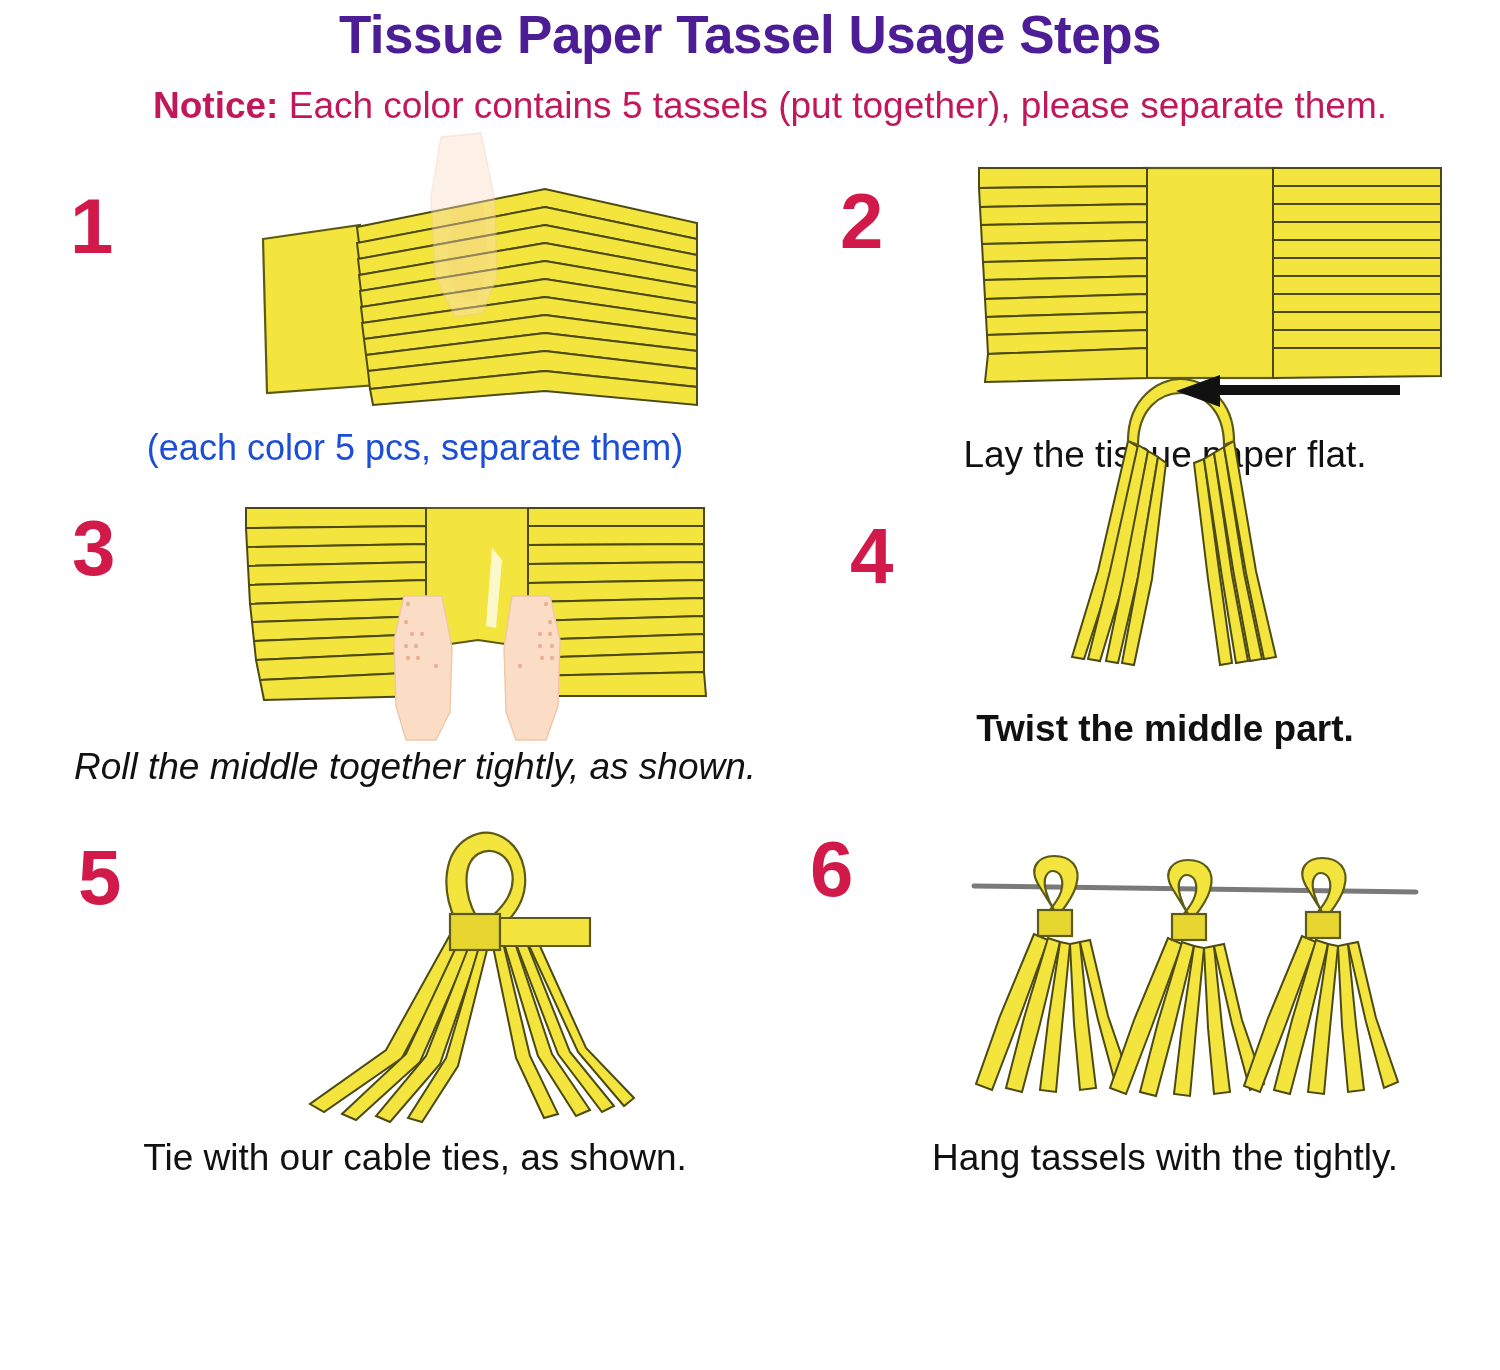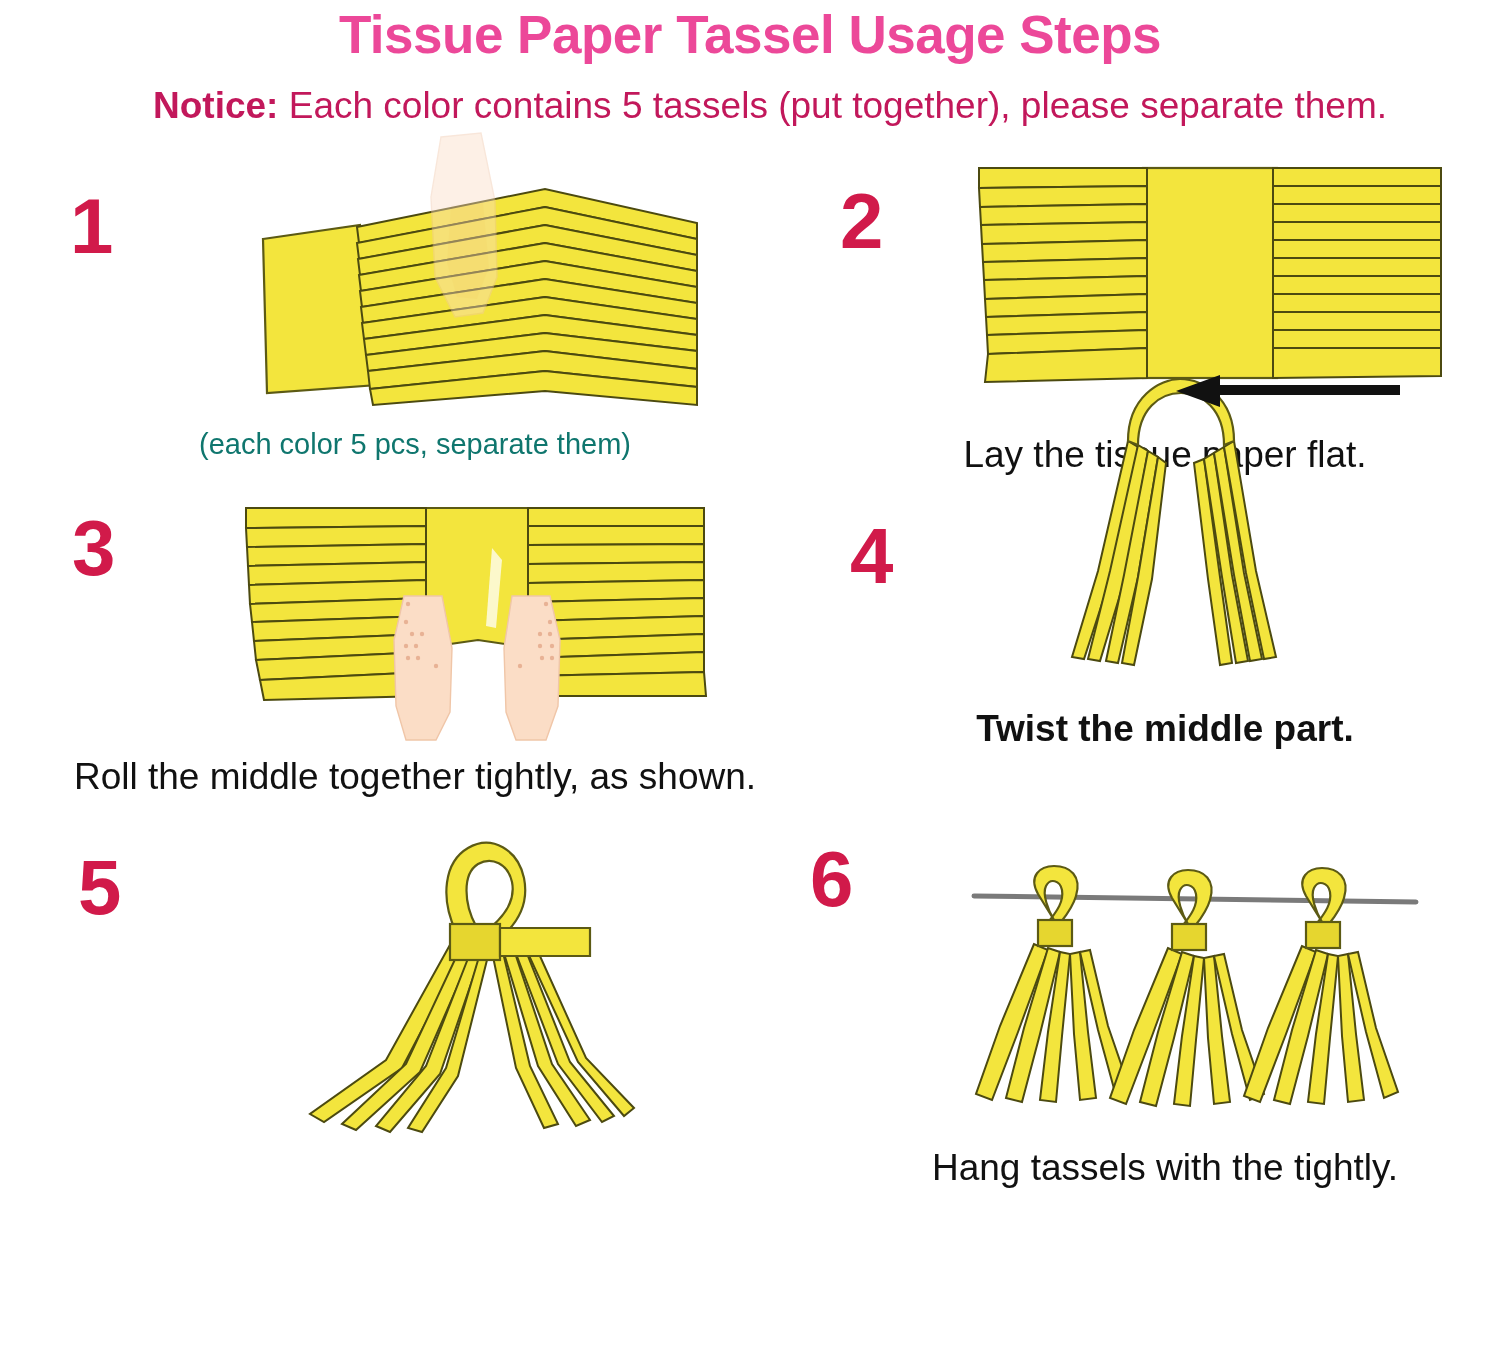--- a/index.html
+++ b/index.html
@@ -15,21 +15,21 @@
     color: #1a1a1a;
     overflow: hidden;
     position: relative;
   }
 
   
   .page-title {
     text-align: center;
     font-size: 53px;
     font-weight: bold;
-    color: #ec4899;
+    color: #4c1d95;
     letter-spacing: -0.5px;
     margin: 6px 0 0 0;
     line-height: 1.1;
     white-space: nowrap;
   }
   .notice-line {
     text-align: center;
     font-size: 37px;
     color: #c2185b;
     margin: 22px 0 0 0;
@@ -73,22 +73,22 @@
   }
 
   .caption {
     text-align: center;
     font-size: 37px;
     color: #111111;
     line-height: 1.18;
     white-space: nowrap;
   }
   .caption.sub {
-    color: #0f766e;
-    font-size: 29px;
+    color: #1d4ed8;
+    font-size: 36px;
   }
   .caption-left-1 { margin-top: 6px; }
 
   
   svg { display: block; overflow: visible; }
   .pap    { fill: #f3e53d; stroke: #5c5a14; stroke-width: 2.2; }
   .pap-dk { fill: #e6d62f; stroke: #5c5a14; stroke-width: 2.2; }
   .strip  { fill: #f3e53d; stroke: #4c4a10; stroke-width: 2; }
   .hand   { fill: #fbddc6; stroke: #f0c6a8; stroke-width: 1.4; }
   .handdk { fill: #f5cbae; }
@@ -241,21 +241,21 @@
             <circle class="nail" cx="310" cy="134" r="2.2"></circle>
             <circle class="nail" cx="300" cy="146" r="2.2"></circle>
             <circle class="nail" cx="312" cy="146" r="2.2"></circle>
             <circle class="nail" cx="302" cy="158" r="2.2"></circle>
             <circle class="nail" cx="312" cy="158" r="2.2"></circle>
             <circle class="nail" cx="280" cy="166" r="2.2"></circle>
           </g>
         </svg>
       </div>
 
-      <div class="caption" style="margin-top:10px;">Roll the middle together tightly, as shown.</div>
+      <div class="caption" style="font-style:italic;">Roll the middle together tightly, as shown.</div>
     </div>
 
     <div class="step-cell cell-right">
       <div class="step-number" style="left:20px; top:22px;">4</div>
 
       <div class="art-holder" style="height:250px; padding-left:70px; margin-top:-62px;">
         <svg width="440" height="312" viewBox="0 0 440 312" aria-hidden="true">
 
           <g class="strip">
             <path d="M148 70 L118 200 L92 286 L104 288 L132 202 L158 76 Z"></path>
@@ -307,20 +307,21 @@
           </g>
 
           <path class="pap" d="M166 108 C150 74 154 38 178 24 C202 10 228 26 234 54 C240 84 222 104 210 114 L200 104 C212 94 226 78 222 58 C218 40 202 32 188 40 C172 50 174 80 186 102 Z"></path>
 
           <rect class="pap-dk" x="160" y="100" width="50" height="36"></rect>
 
           <path class="pap" d="M210 104 L300 104 L300 132 L210 132 Z"></path>
         </svg>
       </div>
 
+      <div class="caption" style="margin-top:12px;">Tie with our cable ties, as shown.</div>
     </div>
 
     <div class="step-cell cell-right">
       <div class="step-number" style="left:-20px; top:16px;">6</div>
 
       <div class="art-holder" style="height:310px; padding-left:60px;">
         <svg width="450" height="268" viewBox="0 0 450 268" aria-hidden="true">
 
           <line class="stringline" x1="4" y1="30" x2="446" y2="36"></line>
 

